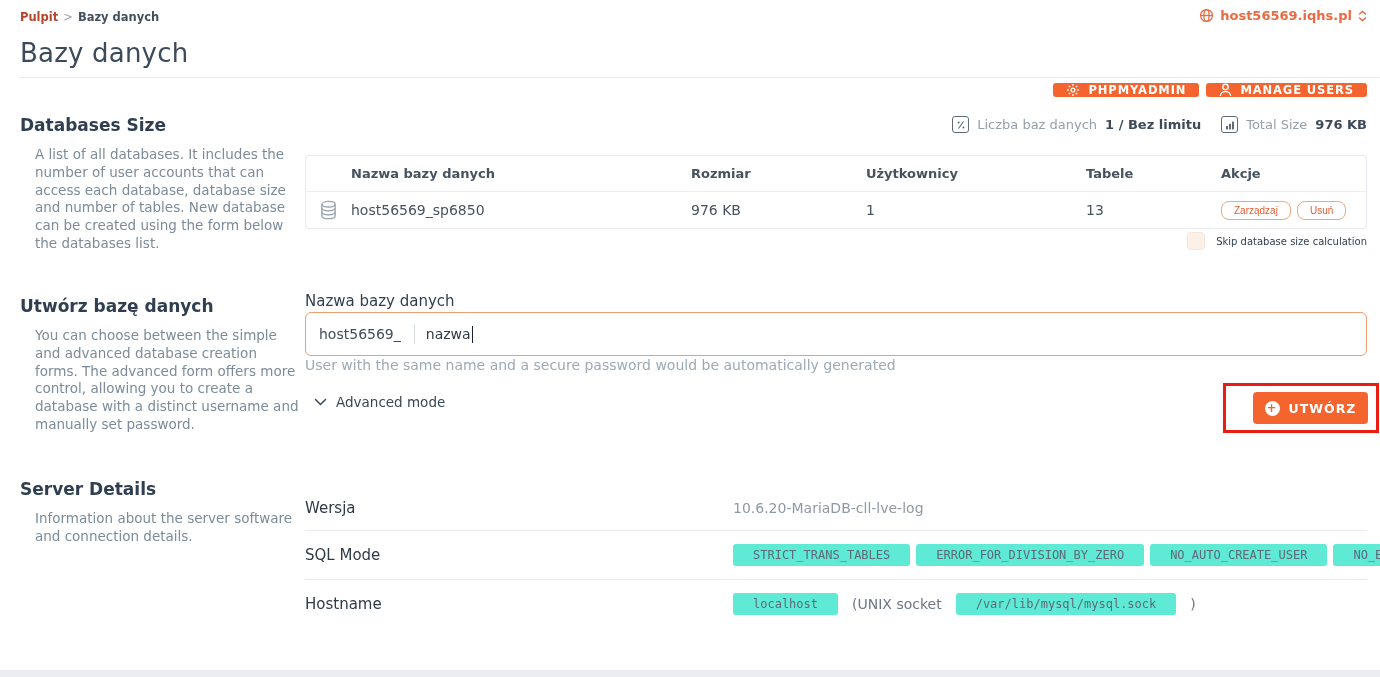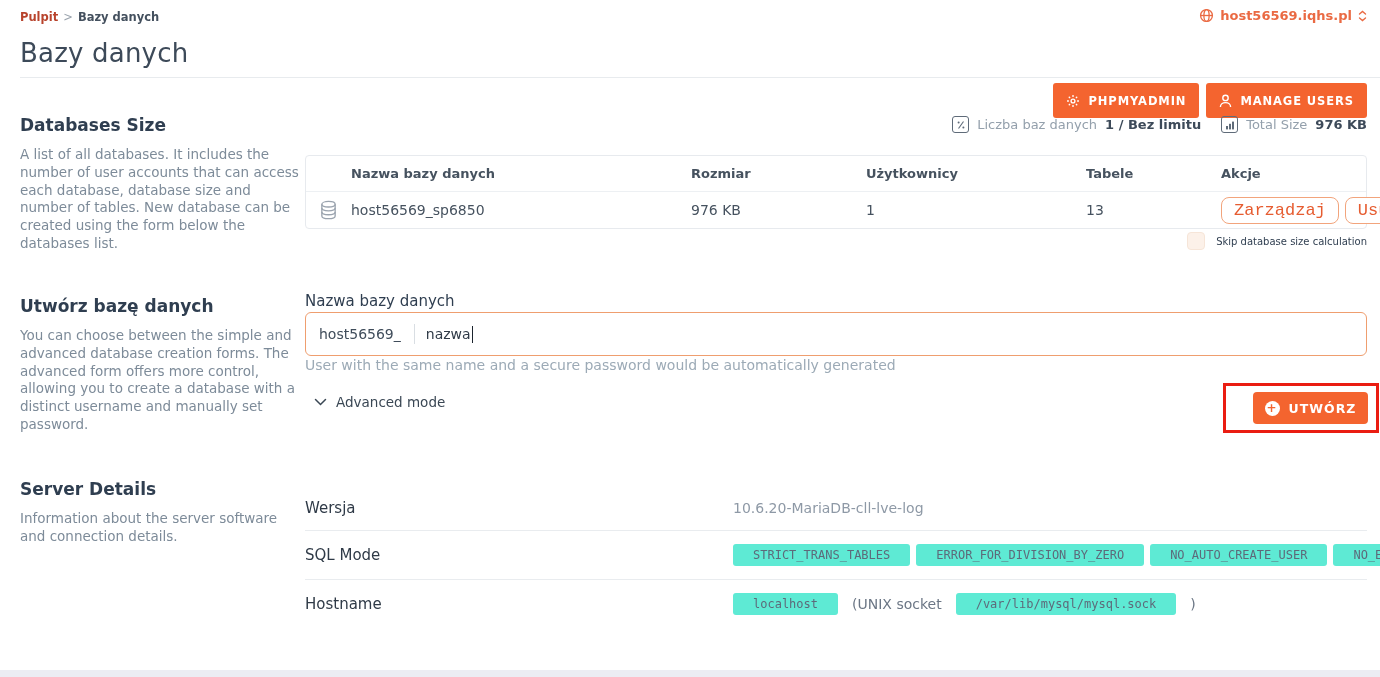--- a/index.html
+++ b/index.html
@@ -15,47 +15,47 @@
 
   
   .host-sel { right:13px; top:8px; display:flex; align-items:center; gap:6px; color:#ea6a43; font-size:13px; font-weight:600; cursor:pointer; }
 
   
   .page-title { left:20px; top:38px; font-size:26px; font-weight:500; color:#3d4a59; letter-spacing:.2px; }
   .title-divider { left:20px; right:0; top:77px; height:1px; background:#e8ebee; }
 
   
   .toolbar { right:13px; top:83px; display:flex; gap:7px; }
-  .btn-primary { background:#f4642f; color:#fff; border:none; height:35px; padding:0 13px;
+  .btn-primary { background:#f4642f; color:#fff; border:none; height:14px; padding:0 13px;
     border-radius:3px; font-family:inherit; font-size:11.5px; font-weight:700; letter-spacing:.9px;
     display:flex; align-items:center; gap:8px; cursor:pointer; }
 
   
   .stats { right:13px; top:116px; display:flex; gap:20px; align-items:center;margin-left:20px; }
   .stat { display:flex; align-items:center; gap:8px; font-size:13px; }
   .stat-icon { width:17px; height:17px; border:1.4px solid #5f6b79; border-radius:3px; color:#5f6b79;
     display:flex; align-items:center; justify-content:center; flex:none; }
   .stat-label { color:#94a0ac; }
   .stat-value { color:#3d4a59; font-weight:700; }
 
   
   .side { left:20px; width:282px; }
   .side h2 { font-size:17px; font-weight:700; color:#2f3e50; margin-bottom:11px; }
-  .side p { font-size:13.5px; color:#7d8b99; line-height:1.32; }
+  .side p { font-size:13.5px; color:#7d8b99; line-height:1.32;margin-left:15px; }
 
   
   .db-table { left:305px; top:155px; width:1062px; border:1px solid #e7eaee; border-radius:4px; background:#fff; }
   .tgrid { display:grid; grid-template-columns:385px 175px 220px 135px 1fr; align-items:center; }
   .thead { height:36px; border-bottom:1px solid #edf0f3; font-size:13px; font-weight:700; color:#46525f; }
   .trow  { height:36px; font-size:14px; color:#46525f; }
   .cell-name { padding-left:45px; position:relative; }
   .db-ico { position:absolute; left:13px; top:50%; transform:translateY(-50%); }
   .cell-actions { display:flex; gap:6px; align-items:center; }
   .btn-outline { border:1px solid #f2a47c; background:#fff; color:#e65c30; border-radius:8px;
-    padding:3px 12px; font-family:Liberation Mono, monospace; font-size:17px; cursor:pointer; }
+    padding:3px 12px; font-family:Liberation Sans, sans-serif; font-size:10px; cursor:pointer; }
 
   
   .skip-row { right:13px; top:232px; display:flex; align-items:center; gap:11px; font-size:10px; color:#2f3e50; }
   .checkbox { width:18px; height:18px; border-radius:4px; background:#fcf1e9; border:1px solid #f6e5d8; cursor:pointer; }
 
   
   .field-label { left:305px; top:292px; font-size:15px; color:#2f3e50; }
   .db-input { left:305px; top:312px; width:1062px; height:44px; border:1.5px solid #ef9e6f; border-radius:6px;
     display:flex; align-items:center; background:#fff; cursor:text; }
   .in-prefix { padding:0 13px; font-size:14px; color:#3f4c5a; }

